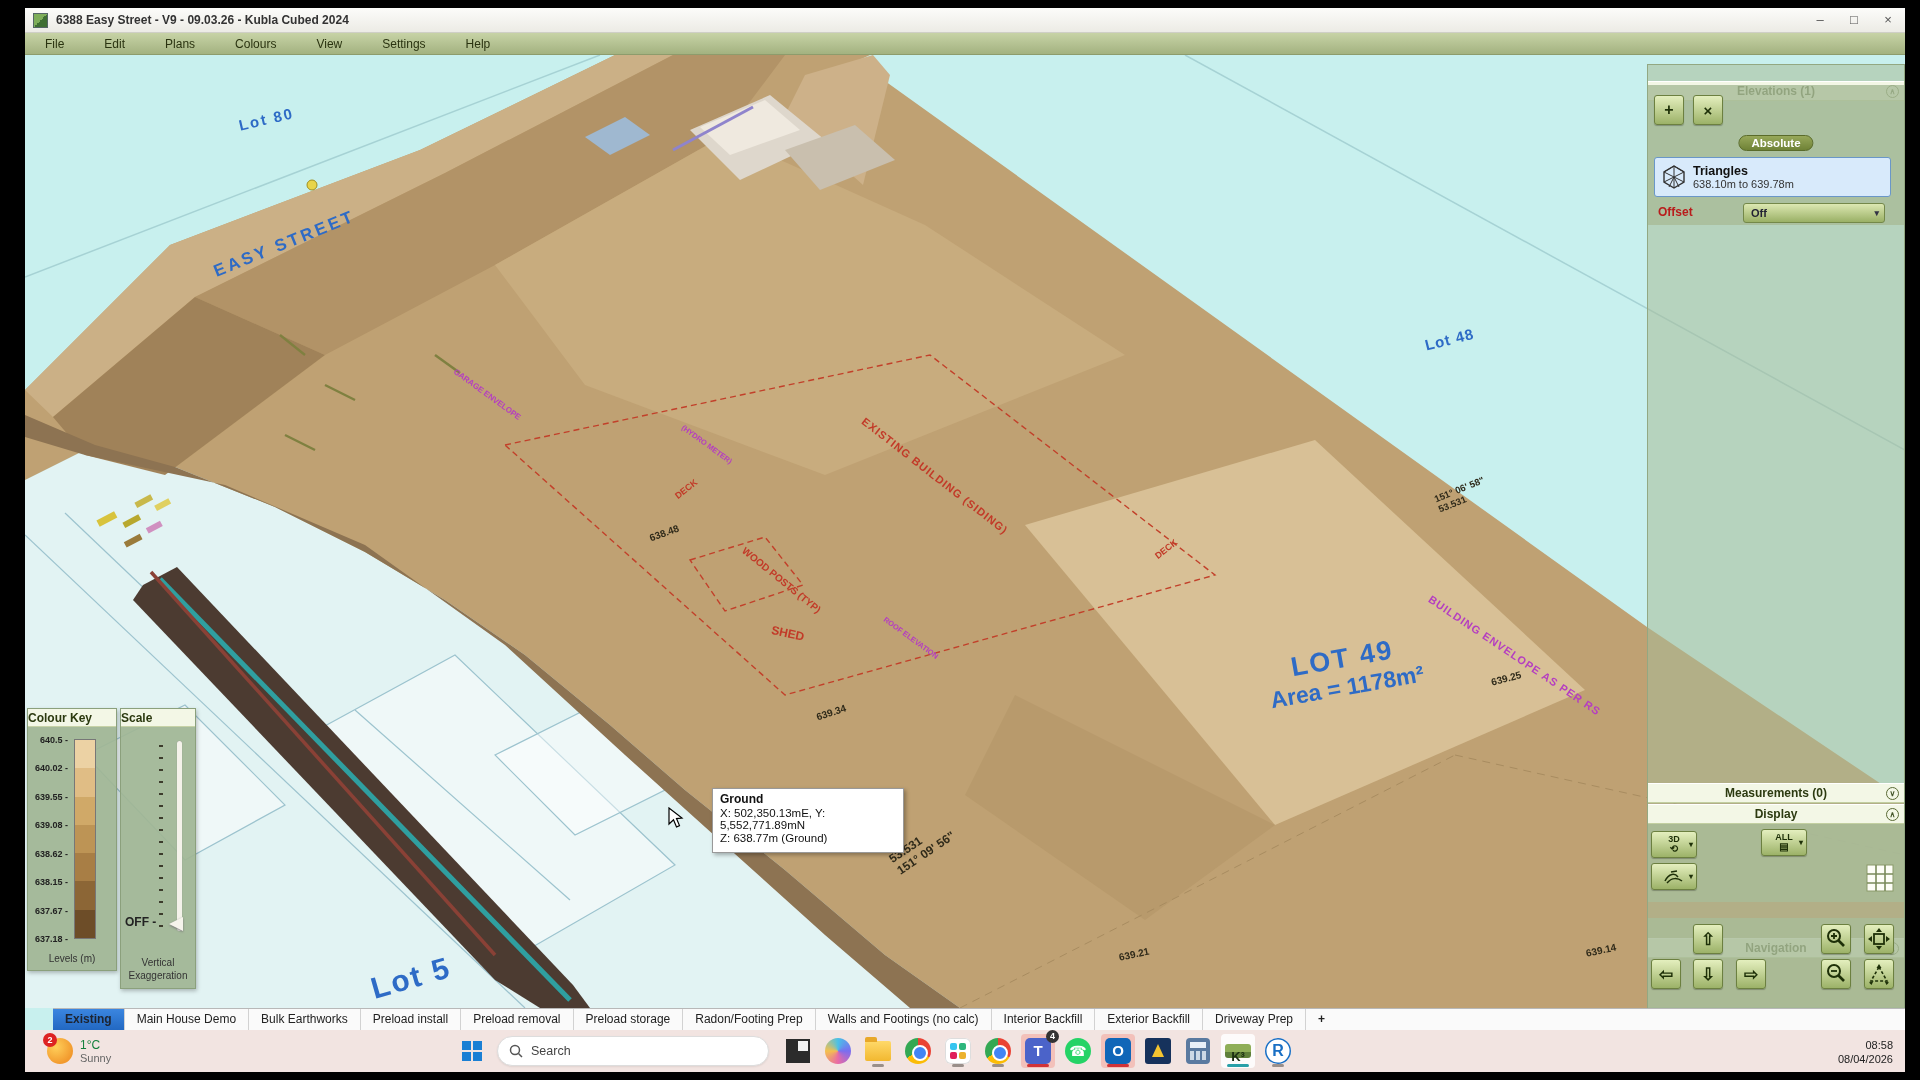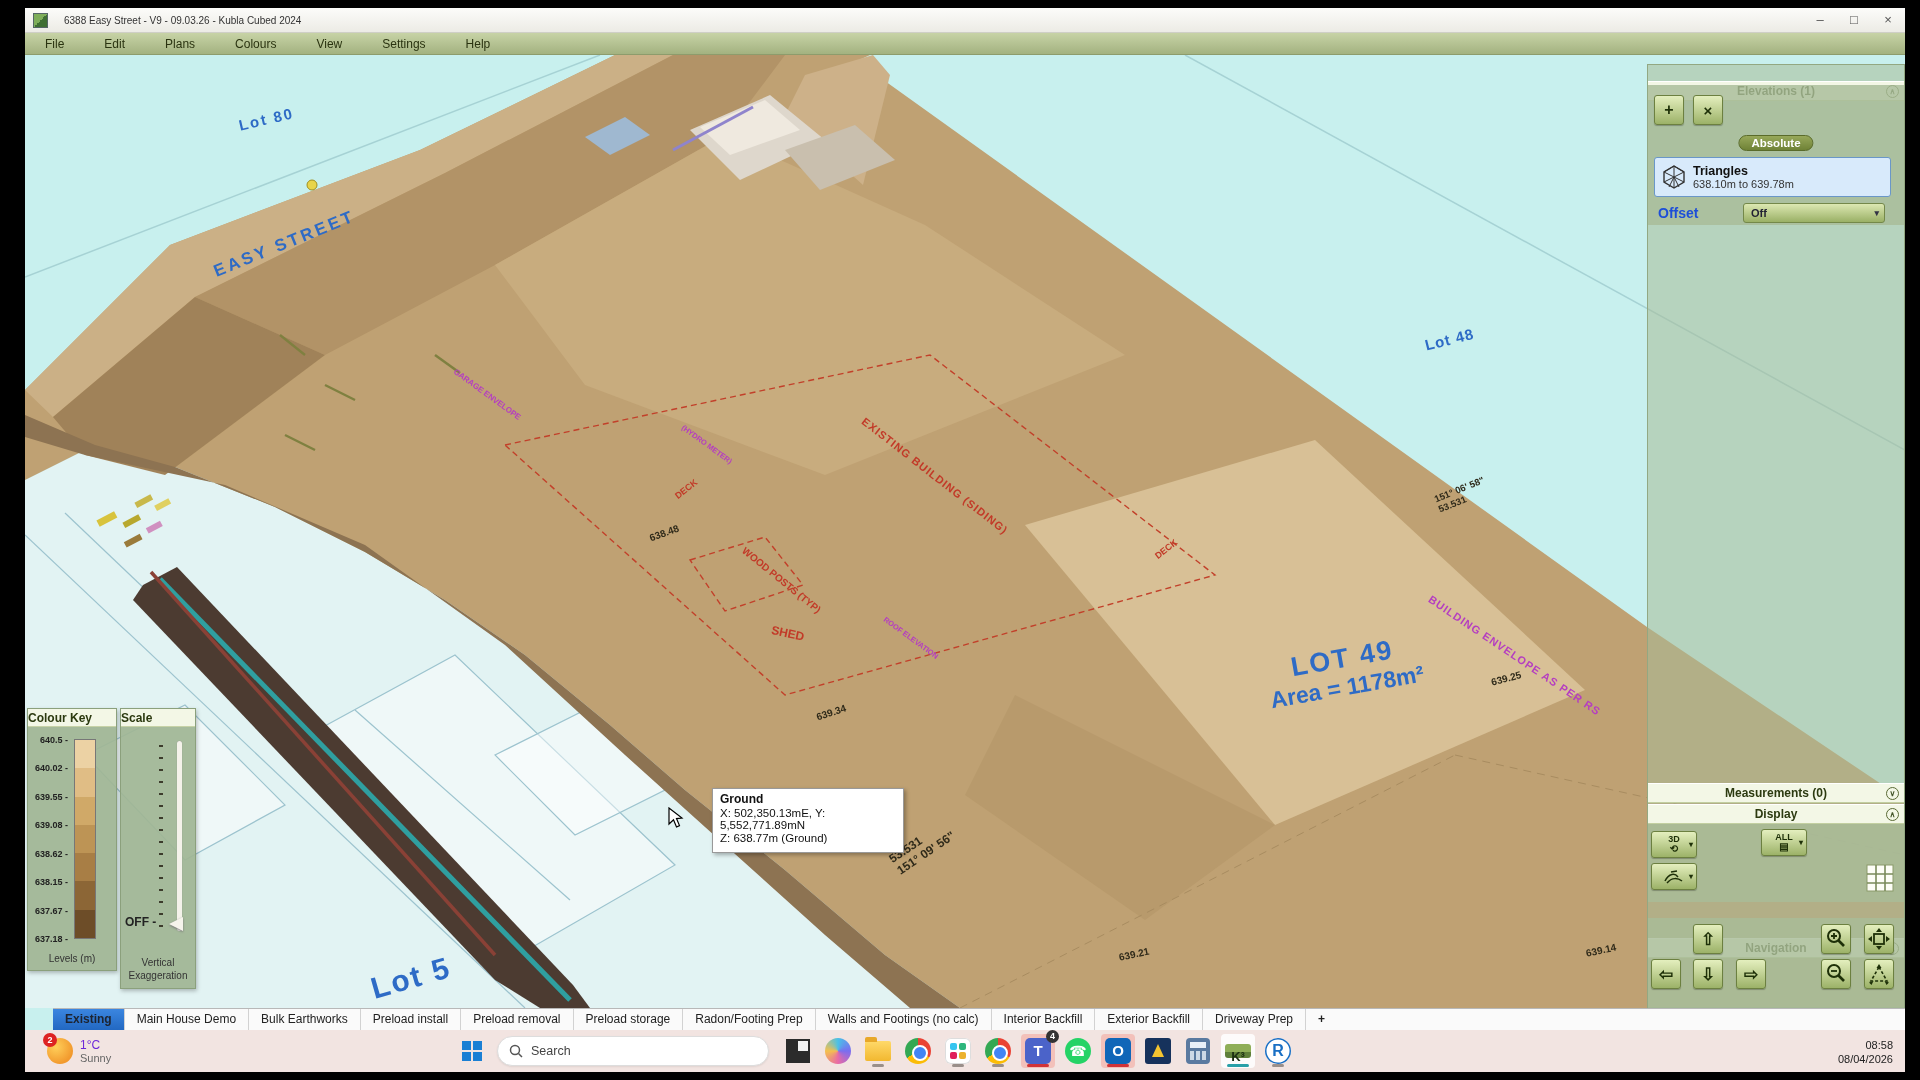--- a/index.html
+++ b/index.html
@@ -8,21 +8,21 @@
   #screen { position:absolute; left:25px; top:8px; width:1880px; height:1064px;
             background:#c8f0ee; overflow:hidden; }
 
   
   #titlebar { position:absolute; left:0; top:0; width:100%; height:25px;
     background:linear-gradient(#fcfcfa,#ecebe5); border-bottom:1px solid #cfcfc6;
     display:flex; align-items:center; }
   #app-icon { width:15px; height:15px; margin-left:8px;
     background:linear-gradient(135deg,#7fae5a 0 50%, #3f6f33 50% 100%);
     border:1px solid #566; }
-  #title-text { font-size:10px; color:#333; margin-left:16px; }
+  #title-text { font-size:12px; color:#333; margin-left:8px;font-weight:bold; }
   #win-controls { margin-left:auto; display:flex; }
   .win-btn { width:34px; height:23px; text-align:center; line-height:22px;
     font-size:13px; color:#555; }
 
   
   #menubar { position:absolute; left:0; top:25px; width:100%; height:22px;
     background:linear-gradient(#c7d3a6,#a3b280); border-bottom:1px solid #8d9c6c;
     display:flex; align-items:center; }
   .menu-item { font-size:12px; color:#2a3310; padding:0 20px; line-height:22px; }
 
@@ -95,21 +95,21 @@
     background:linear-gradient(#97a85a,#6f8236); border:1px solid #5a6b2a;
     border-radius:9px; color:#fff; font-size:11.5px; font-weight:bold;
     padding:1px 12px; }
   #elev-item { position:absolute; left:6px; top:72px; width:237px; height:40px;
     background:#d8eafb; border:1.5px solid #6a97c8; border-radius:3px;
     display:flex; align-items:center; }
   #elev-item .tri-icon { margin:0 6px 0 6px; }
   #elev-item .it-name { font-size:12.5px; font-weight:bold; color:#111; }
   #elev-item .it-range{ font-size:11px; color:#333; }
   #offset-row { position:absolute; left:0; top:118px; width:100%; height:22px; }
-  #offset-label { position:absolute; left:10px; top:2px; font-size:14px; font-weight:bold; color:#1d4ed8;text-align:center; }
+  #offset-label { position:absolute; left:10px; top:2px; font-size:12px; font-weight:bold; color:#b91c1c;text-align:center; }
   #offset-dd { position:absolute; left:95px; top:0; width:142px; height:20px;
     background:linear-gradient(#dcE8b2,#9ab066); border:1px solid #74884a; border-radius:3px;
     font-size:11px; font-weight:bold; color:#223; line-height:18px; padding-left:7px; }
   #offset-dd .dd-caret { position:absolute; right:5px; top:0; font-size:9px; color:#334; }
 
   #hdr-elevations   { top:16px; }
   #hdr-measurements { top:718px; }
   #hdr-display      { top:739px; }
   #display-body     { top:759px; height:78px; }
   #hdr-navigation   { top:873px; }
@@ -132,21 +132,21 @@
   
   #taskbar { position:absolute; left:0; top:1022px; width:100%; height:42px;
     background:#f2e4e1; display:flex; align-items:center; z-index:25; }
   #weather { display:flex; align-items:center; margin-left:22px; }
   #weather-icon { position:relative; width:26px; height:26px; border-radius:50%;
     background:radial-gradient(circle at 35% 35%, #ffcf5a, #f29a2e 70%); }
   #weather-badge { position:absolute; left:-4px; top:-5px; width:14px; height:14px;
     background:#d22; color:#fff; font-size:9px; font-weight:bold; border-radius:50%;
     text-align:center; line-height:14px; }
   #weather-text { margin-left:7px; }
-  #weather-temp { font-size:12px; color:#6d28d9; }
+  #weather-temp { font-size:12px; color:#15803d; }
   #weather-cond { font-size:11px; color:#666; }
   #start-btn { position:absolute; left:433px; top:7px; width:28px; height:28px;
     display:flex; align-items:center; justify-content:center; }
   .winlogo { display:grid; grid-template-columns:9px 9px; grid-template-rows:9px 9px; gap:1.5px; }
   .winlogo div { background:#1a7fd4; }
   #search-pill { position:absolute; left:472px; top:6px; width:272px; height:30px;
     background:#fff; border:1px solid #ddd; border-radius:15px;
     display:flex; align-items:center; box-shadow:0 1px 2px rgba(0,0,0,.08); }
   #search-pill span.sp-text { font-size:12.5px; color:#444; margin-left:8px; }
   #task-icons { position:absolute; left:756px; top:4px; display:flex; gap:6px; }

